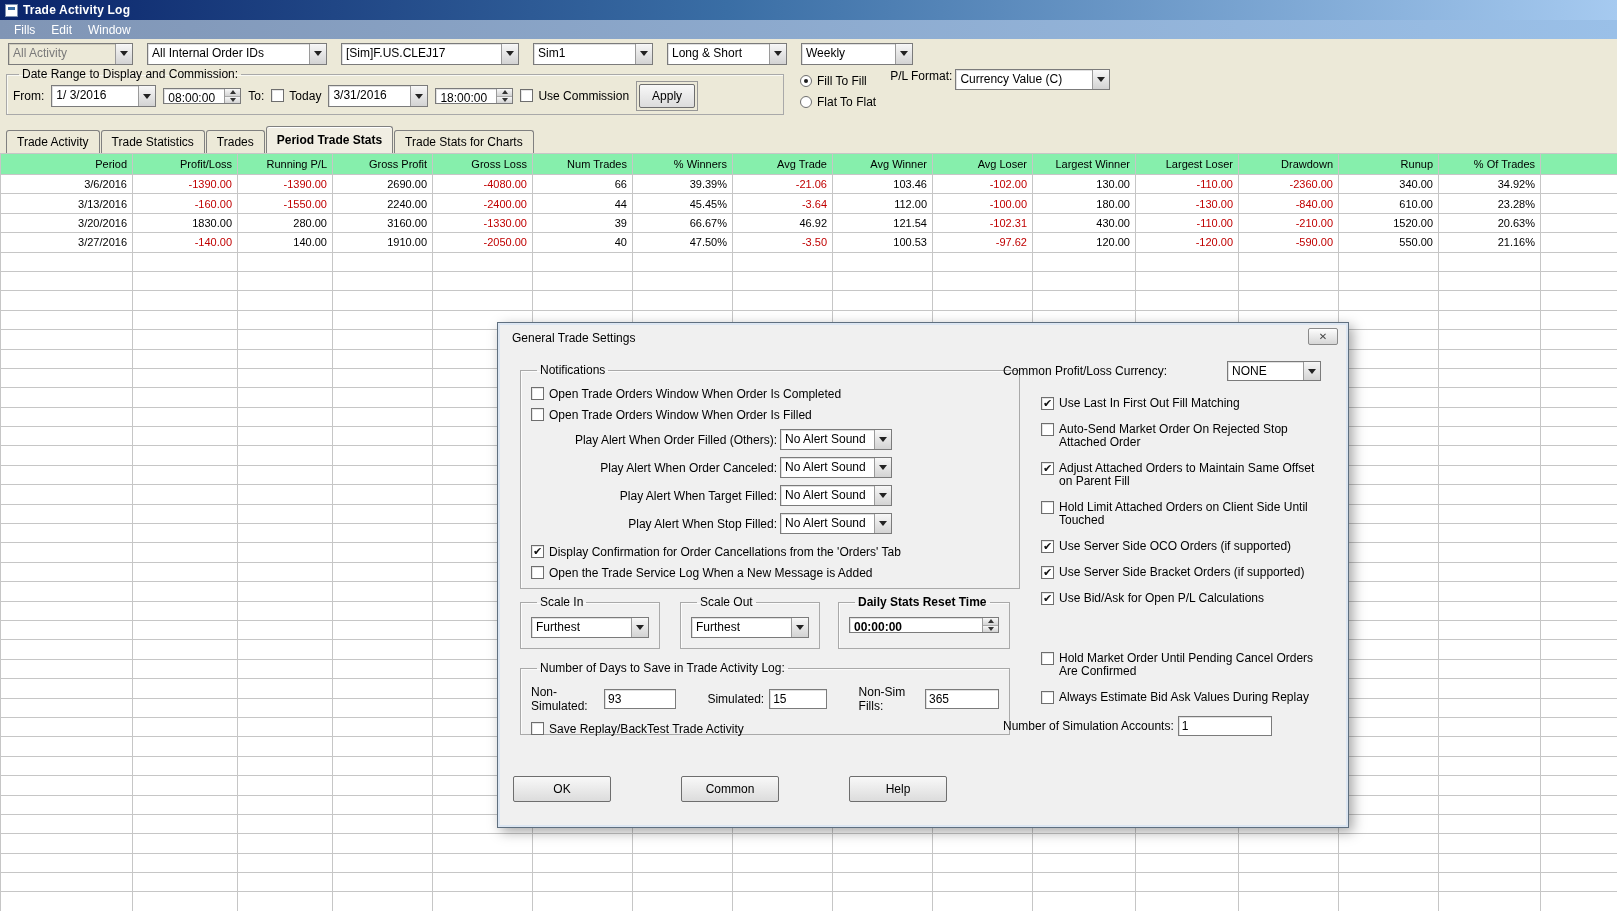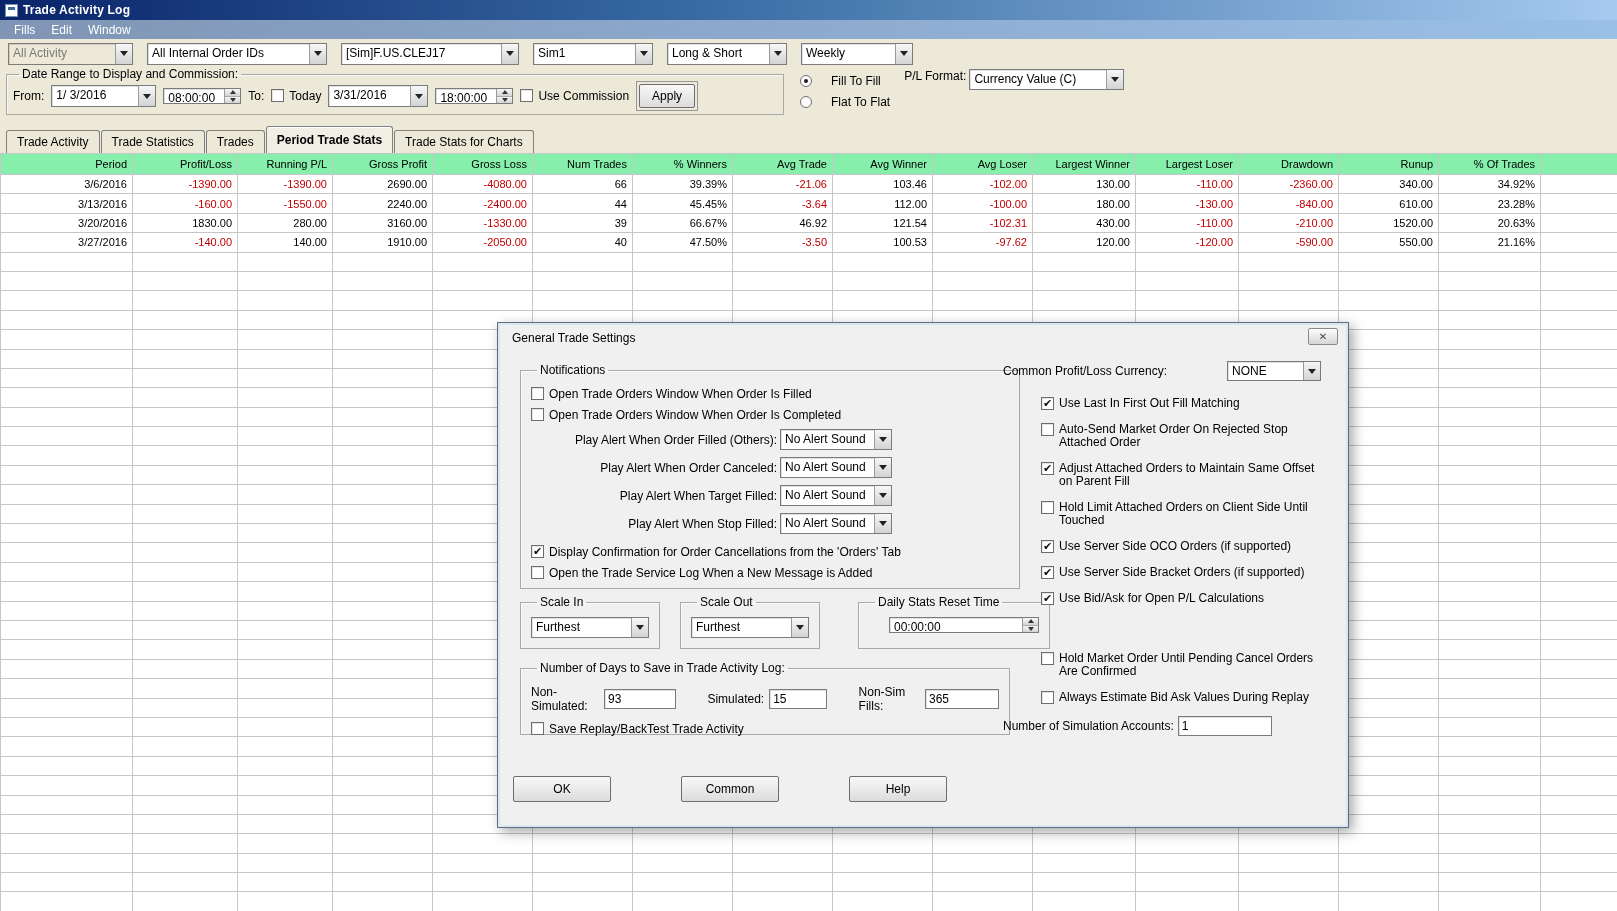--- a/index.html
+++ b/index.html
@@ -30,21 +30,21 @@
   .spin-up,.spin-down { flex:1; background:linear-gradient(#f7f7f7,#d3d3d3); display:flex; align-items:center; justify-content:center; }
   .spin-up { border-bottom:1px solid #aaa; }
   .tri { width:0; height:0; }
   .tri.up { border-left:3px solid transparent; border-right:3px solid transparent; border-bottom:4px solid #333; }
   .tri.down { border-left:3px solid transparent; border-right:3px solid transparent; border-top:4px solid #333; }
 
   .cb-wrap { display:inline-flex; align-items:flex-start; gap:5px; cursor:default; }
   .cb { width:13px; height:13px; flex:0 0 13px; background:#fff; border:1px solid #6e6e6e; font-size:11px; line-height:11px; text-align:center; color:#111; box-shadow:inset 1px 1px 0 rgba(0,0,0,.1); }
   .cb-label { line-height:14px; }
 
-  .radio-wrap { display:inline-flex; align-items:center; gap:19px; cursor:default; }
+  .radio-wrap { display:inline-flex; align-items:center; gap:5px; cursor:default; }
   .radio { width:12px; height:12px; border:1px solid #6e6e6e; border-radius:50%; background:#fff; position:relative; flex:0 0 12px; }
   .radio.sel::after { content:""; position:absolute; inset:3px; border-radius:50%; background:#1d1d1d; }
 
   .btn { display:inline-flex; align-items:center; justify-content:center; background:linear-gradient(#f8f8f8,#dcdcdc); border:1px solid #6e6e6e; border-radius:2px; font-size:12px; padding:0 12px; height:24px; cursor:default; }
   .txt { background:#fff; border:1px solid #7b7b7b; box-shadow:inset 1px 1px 0 rgba(0,0,0,.12); height:20px; padding:0 3px; font-size:12px; font-family:inherit; }
 
   fieldset { border:1px solid #a9a9a9; box-shadow:inset 1px 1px 0 rgba(255,255,255,.7); }
   legend { font-size:12px; padding:0 3px; margin-left:6px; }
 
   
@@ -76,21 +76,21 @@
   .dlg-close { position:absolute; right:10px; top:5px; width:30px; height:17px; background:linear-gradient(#fdfdfd,#d6d6d6); border:1px solid #8a8a8a; border-radius:2px; display:flex; align-items:center; justify-content:center; font-size:10px; color:#444; cursor:default; }
   .dlg fieldset { position:absolute; background:#f0f0f0; }
   .g-notif { left:22px; top:40px; width:500px; height:226px; padding:10px 10px 6px; }
   .notif-cb { margin-bottom:7px; display:flex; }
   .alert-row { display:flex; align-items:center; margin-bottom:7px; }
   .alert-label { width:246px; text-align:right; margin-right:3px; white-space:nowrap; }
   .alert-row .combo { width:112px; }
   .notif-cbs2 { margin-top:11px; }
   .g-scalein { left:22px; top:272px; width:140px; height:54px; padding:8px 10px; }
   .g-scaleout { left:182px; top:272px; width:140px; height:54px; padding:8px 10px; }
-  .g-daily { left:360px; top:272px; width:172px; height:54px; padding:8px 10px; }
+  .g-daily { left:340px; top:272px; width:172px; height:54px; padding:8px 10px;font-weight:bold; }
   .g-days { left:22px; top:338px; width:490px; height:74px; padding:8px 10px; }
   .days-row { display:flex; align-items:center; gap:5px; margin:2px 0 9px; }
   .days-row .sp { width:26px; }
   .dlg-btn { position:absolute; width:98px; height:26px; top:453px; }
   .dlg-btn.ok { left:15px; } .dlg-btn.cancel { left:183px; } .dlg-btn.help { left:351px; }
   .right-col { position:absolute; left:505px; top:38px; width:318px; }
   .currency-row { display:flex; align-items:center; }
   .currency-row .combo { margin-left:auto; width:94px; height:20px; }
   .right-options { margin-top:16px; padding-left:38px; display:flex; flex-direction:column; gap:13px; }
   .opt { display:flex; align-items:flex-start; gap:6px; }
@@ -967,27 +967,27 @@
     <span class="dlg-close">
       <span>✕</span>
     </span>
 
     <fieldset class="g-notif">
       <legend>Notifications</legend>
       <div id="notif-cbs">
           <div class="notif-cb">
             <label class="cb-wrap">
               <span class="cb"></span>
+              <span class="cb-label">Open Trade Orders Window When Order Is Completed</span>
+            </label>
+          </div>
+          <div class="notif-cb">
+            <label class="cb-wrap">
+              <span class="cb"></span>
               <span class="cb-label">Open Trade Orders Window When Order Is Filled</span>
-            </label>
-          </div>
-          <div class="notif-cb">
-            <label class="cb-wrap">
-              <span class="cb"></span>
-              <span class="cb-label">Open Trade Orders Window When Order Is Completed</span>
             </label>
           </div>
         </div>
       <div id="alert-rows">
           <div class="alert-row">
             <span class="alert-label">Play Alert When Order Filled (Others):</span>
             <div class="combo sm">
               <span class="combo-text">No Alert Sound</span>
               <span class="combo-btn">
                 <span class="arr"></span>
@@ -1053,21 +1053,21 @@
       <div class="combo sm" style="width: 118px;">
           <span class="combo-text">Furthest</span>
           <span class="combo-btn">
             <span class="arr"></span>
           </span>
         </div>
     </fieldset>
 
     <fieldset class="g-daily">
       <legend>Daily Stats Reset Time</legend>
-      <div class="spinfield" style="width: 150px; margin-left: 20px;">
+      <div class="spinfield" style="width: 150px;">
           <span class="spin-text">00:00:00</span>
           <span class="spinner">
             <span class="spin-up">
               <span class="tri up"></span>
             </span>
             <span class="spin-down">
               <span class="tri down"></span>
             </span>
           </span>
         </div>

